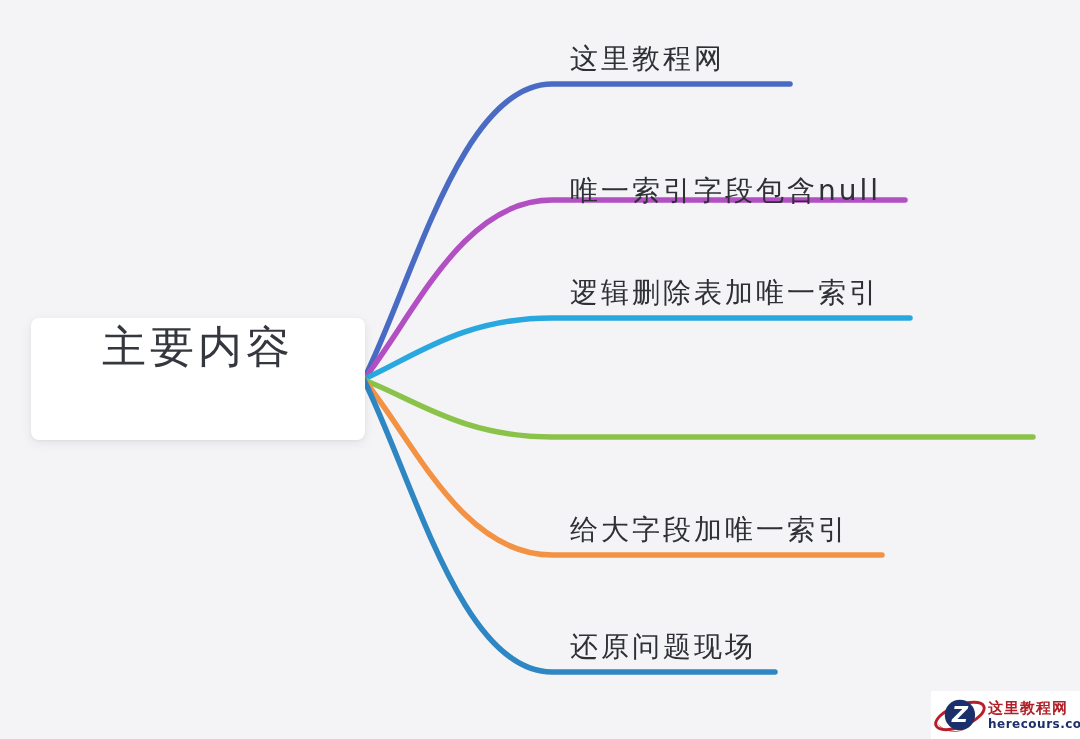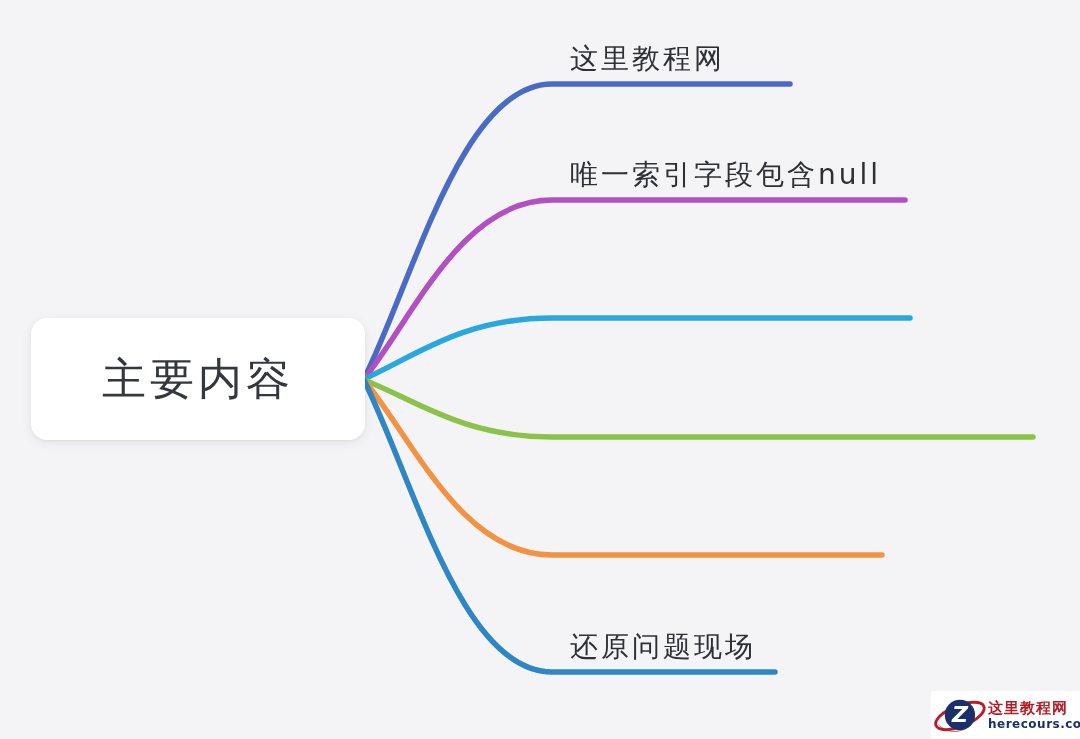--- a/index.html
+++ b/index.html
@@ -27,24 +27,24 @@
     width: 1080px;
     height: 739px;
   }
   .root-node {
     position: absolute;
     left: 31px;
     top: 318px;
     width: 334px;
     height: 122px;
     background: #ffffff;
-    border-radius: 16px;
+    border-radius: 8px;
     box-shadow: 0 3px 12px rgba(0,0,0,0.07), 0 1px 3px rgba(0,0,0,0.05);
     display: flex;
-    align-items: center;
+    align-items: flex-start;
     justify-content: center;
     font-size: 44px;
     letter-spacing: 4px;
     color: #35373e;
     z-index: 2;
   }
   .branch-label {
     position: absolute;
     left: 570px;
     height: 30px;
@@ -106,21 +106,23 @@
     <path d="M364 380 C414 399 462 437 552 437 L1033 437" stroke-width="5.5" stroke-linecap="round" stroke="#8bc34a"></path>
     <path d="M364 380 C414 441 462 555 552 555 L882 555" stroke-width="5.5" stroke-linecap="round" stroke="#f39243"></path>
     <path d="M364 380 C414 482 462 672 552 672 L775 672" stroke-width="5.5" stroke-linecap="round" stroke="#2e86c3"></path>
   </svg>
 
   <div class="root-node">
     <span>主要内容</span>
   </div>
 
   <div class="branch-label" style="top:44px">这里教程网</div>
-  <div class="branch-label" style="top:160px">唯一索引字段包含null</div>
+  <div class="branch-label" style="top:176px">唯一索引字段包含null</div>
+  <div class="branch-label" style="top:278px">逻辑删除表加唯一索引</div>
+  <div class="branch-label" style="top:515px">给大字段加唯一索引</div>
   <div class="branch-label" style="top:632px">还原问题现场</div>
 
   <div class="watermark">
     <svg class="wm-logo" viewBox="0 0 60 50">
       <ellipse cx="31" cy="26" rx="28" ry="11.5" transform="rotate(-22 31 26)" stroke-width="3.2" fill="none" stroke="#b7202a"></ellipse>
       <path d="M6 33 C12 42 26 45 38 40 C28 46 12 44 6 33 Z" fill="#b7202a"></path>
       <circle cx="31" cy="25" r="16.5" fill="#1b2f6b"></circle>
       <text x="31" y="33" text-anchor="middle" font-size="24" font-weight="bold" font-style="italic" fill="#ffffff" font-family="DejaVu Sans, sans-serif">Z</text>
     </svg>
     <div class="wm-text">

